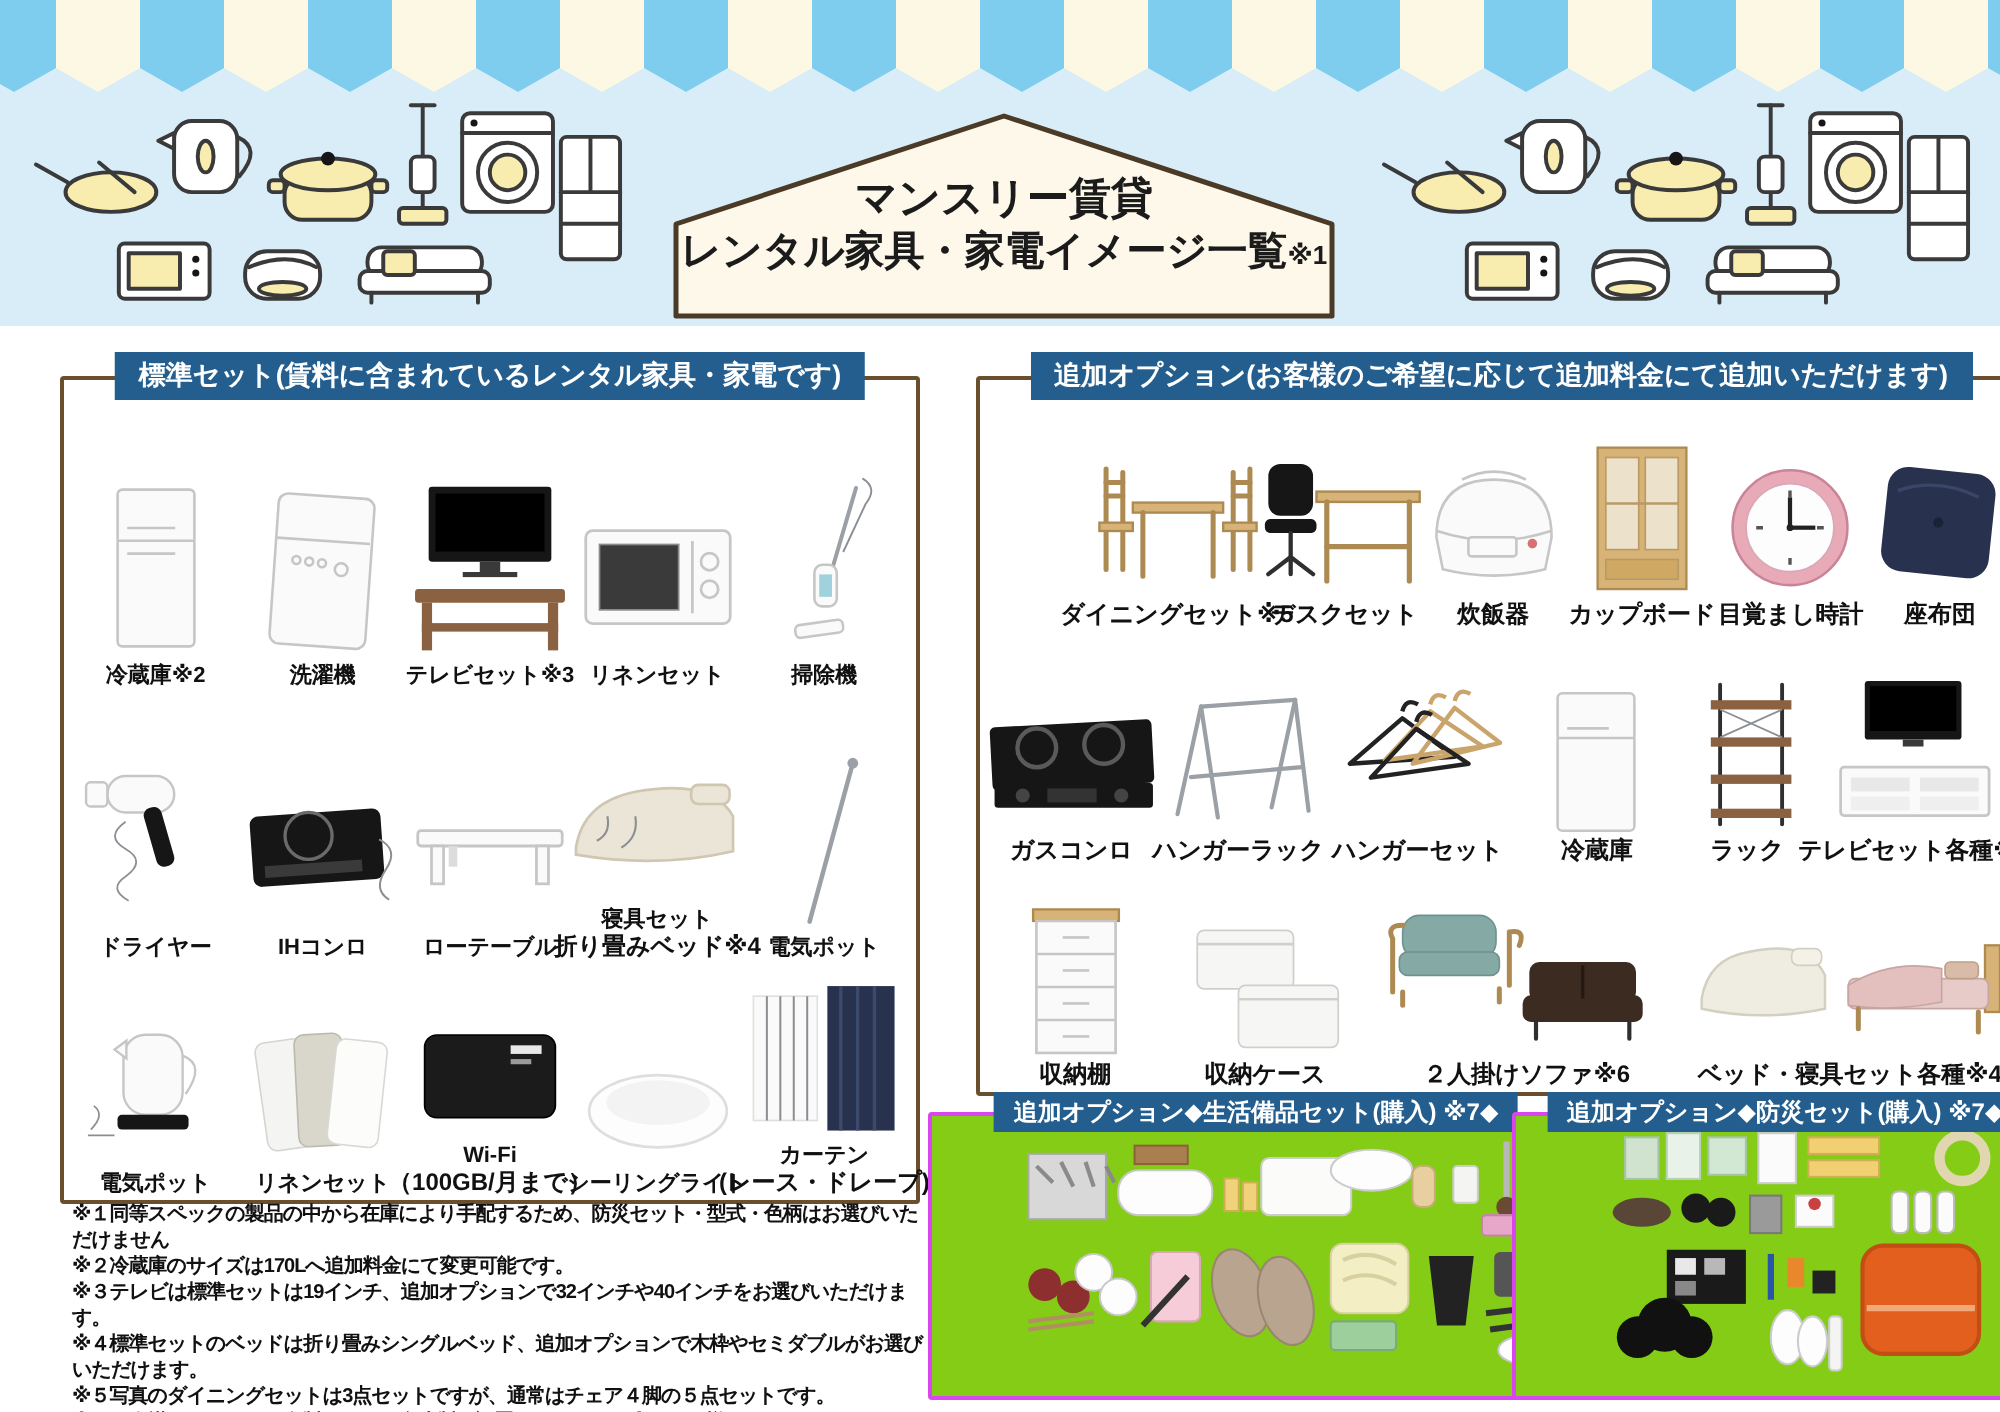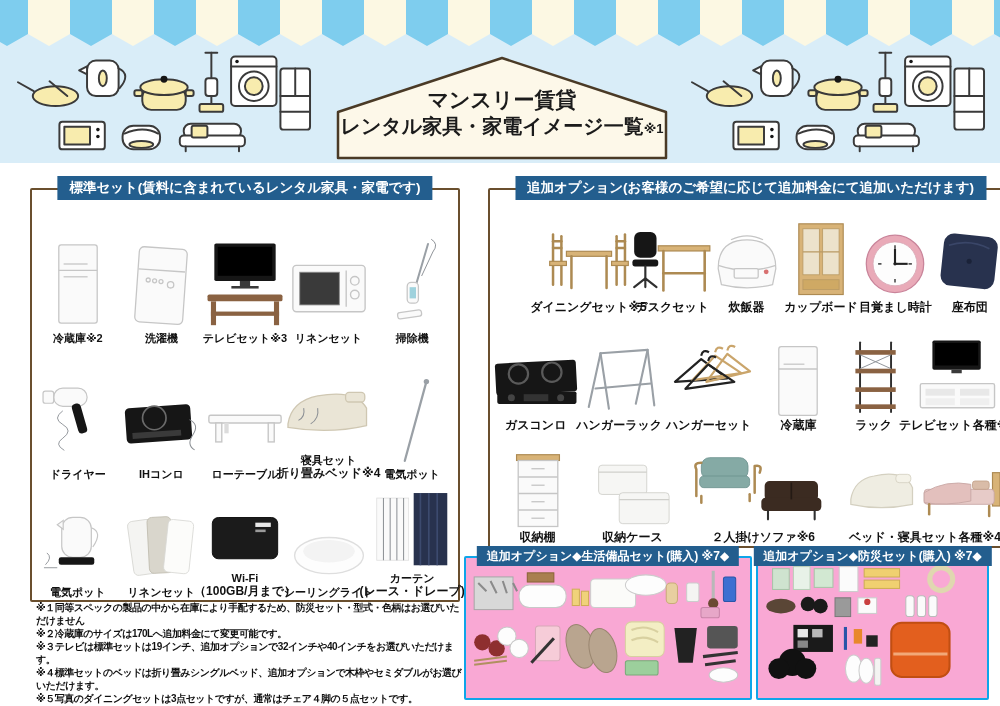--- a/index.html
+++ b/index.html
@@ -59,21 +59,21 @@
   .tl{fill:#85aaa5;stroke:#6e938f;stroke-width:1;}
   .br{fill:#3b2b21;}
   .dkl{stroke:#2f2f2f;stroke-width:2.5;fill:none;stroke-linecap:round;}
   .thn{stroke:#8b8f94;stroke-width:1.2;fill:none;}
 
   
   .footnotes{position:absolute;left:36px;top:601px;width:430px;color:#111;
     font-size:10px;font-weight:bold;letter-spacing:-0.5px;line-height:1.3;}
 
   
-  .mini{position:absolute;border:2px solid #0ea5e9;background:#f9a8d4;border-radius:2px;}
+  .mini{position:absolute;border:2px solid #d946ef;background:#84cc16;border-radius:2px;padding-left:40px;}
   .mini-header{position:absolute;top:-12px;left:50%;transform:translateX(-50%);
     background:#235e8e;color:#fff;font-weight:bold;white-space:nowrap;
     padding:3px 10px;font-size:12px;line-height:1.2;}
   .life{left:464px;top:556px;width:284px;height:140px;}
   .disaster{left:756px;top:556px;width:229px;height:140px;}
   .mini .ph{width:100%;height:100%;align-items:center;}
 </style>
 </head>
 <body>
 

